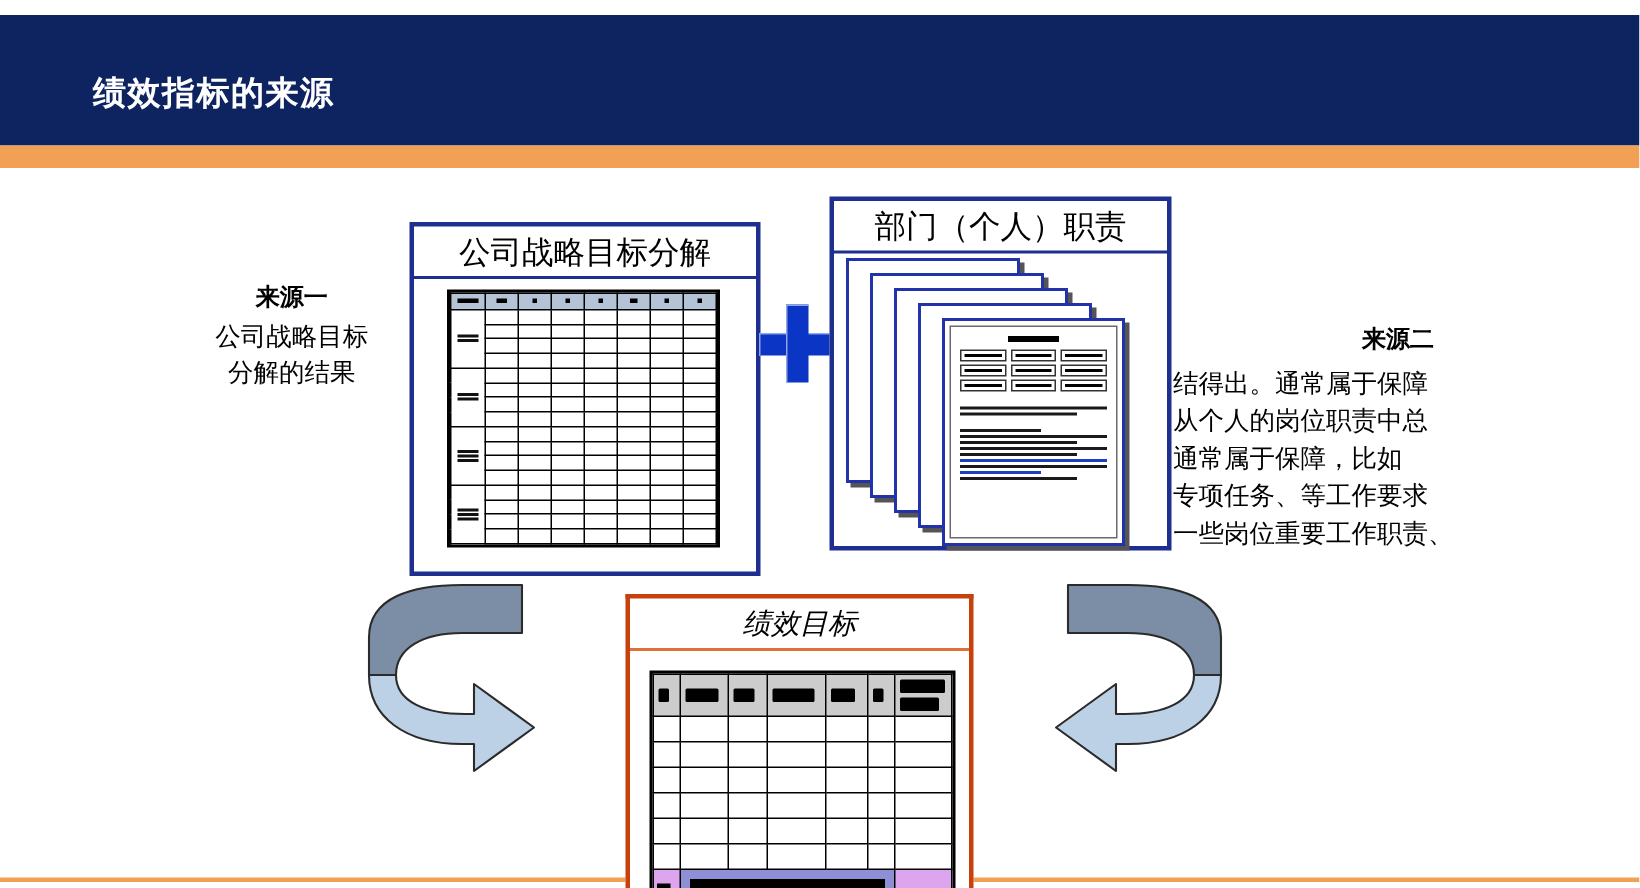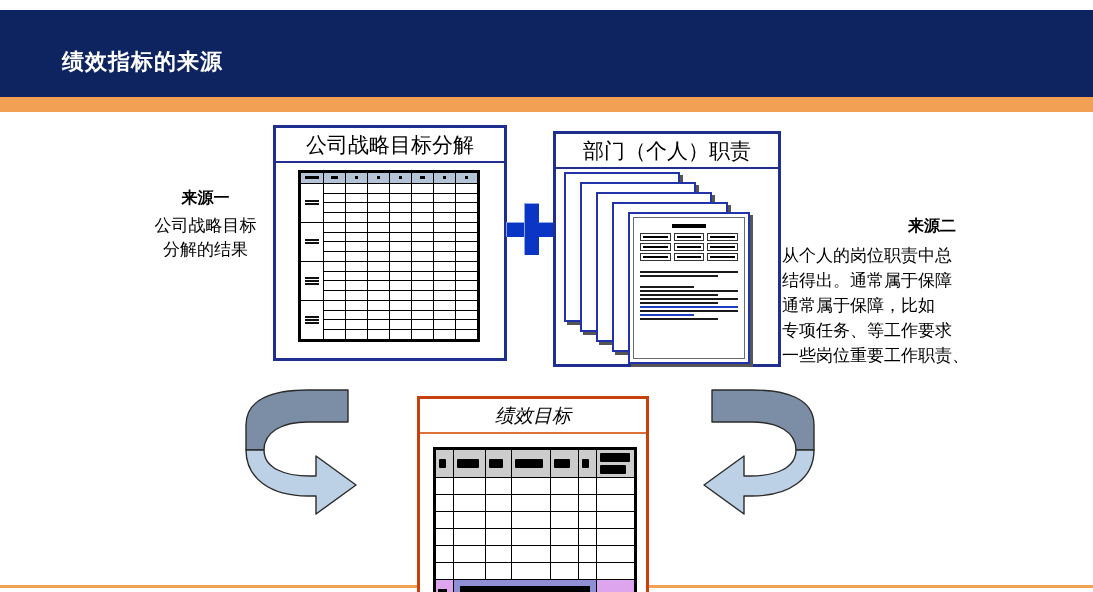--- a/index.html
+++ b/index.html
@@ -32,39 +32,39 @@
   }
 
   
   .caption{position:absolute;color:#000000;}
   .caption .cap-title{
     font-size:16px;font-weight:bold;text-align:center;margin-bottom:6px;
     white-space:nowrap;
   }
   .caption .cap-line{font-size:17px;line-height:24px;white-space:nowrap;}
 
-  #caption-left{left:113px;top:188px;width:185px;}
+  #caption-left{left:102px;top:188px;width:185px;}
   #caption-left .cap-line{text-align:center;font-family:Liberation Mono, monospace;}
   #caption-right{left:782px;top:172px;width:300px;margin-top:44px;}
   #caption-right .cap-title{text-align:center;}
   #caption-right .cap-line{text-align:left;font-size:17px;line-height:25px;}
 
   
   .doc-box{
     position:absolute;background:#ffffff;border:3px solid #1f2f8f;
     box-sizing:border-box;
   }
   .doc-box .box-head{
     position:absolute;left:0;right:0;top:0;height:33px;
     border-bottom:2px solid #1f2f8f;
     display:flex;align-items:center;justify-content:center;
     font-size:21px;color:#000;white-space:nowrap;
   }
 
-  #box-strategy{left:273px;top:125px;width:234px;height:236px;}
+  #box-strategy{left:273px;top:148px;width:234px;height:236px;}
   #box-duty{left:553px;top:131px;width:228px;height:236px;}
 
   #box-goal{
     position:absolute;left:417px;top:396px;width:232px;height:272px;
     background:#ffffff;border:3px solid #c8410d;border-bottom:none;
     box-sizing:border-box;
     font-style:italic;
   }
   #box-goal .box-head{
     position:absolute;left:0;right:0;top:0;height:33px;
@@ -148,22 +148,22 @@
   <div class="bottom-rule"></div>
 
   <div class="caption" id="caption-left">
     <div class="cap-title">来源一</div>
     <div class="cap-line">公司战略目标</div>
     <div class="cap-line">分解的结果</div>
   </div>
 
   <div class="caption" id="caption-right">
     <div class="cap-title">来源二</div>
+    <div class="cap-line">结得出。通常属于保障</div>
     <div class="cap-line">从个人的岗位职责中总</div>
-    <div class="cap-line">结得出。通常属于保障</div>
     <div class="cap-line">通常属于保障，比如</div>
     <div class="cap-line">专项任务、等工作要求</div>
     <div class="cap-line">一些岗位重要工作职责、</div>
   </div>
 
   <div class="doc-box" id="box-strategy">
     <div class="box-head">公司战略目标分解</div>
     <div id="strategy-table">
       <table>
           <tbody id="strategy-body">

